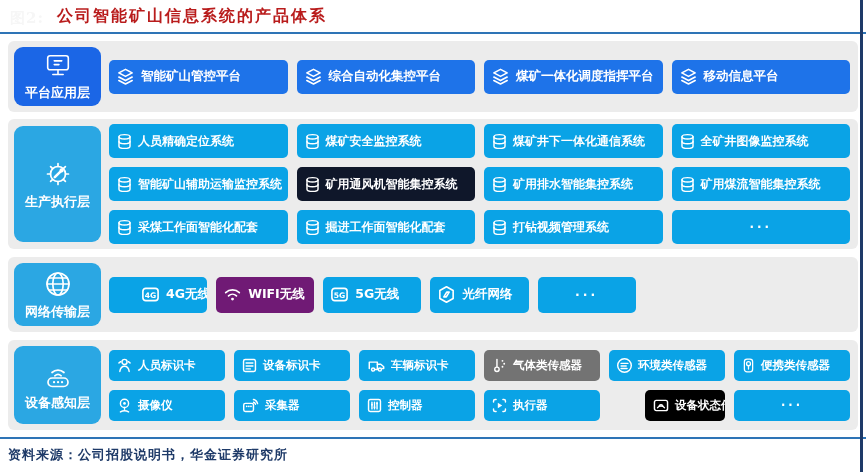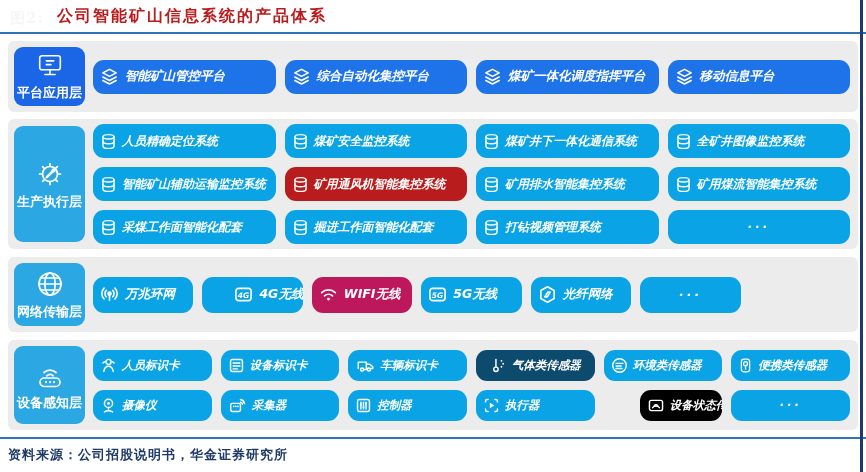--- a/index.html
+++ b/index.html
@@ -27,36 +27,35 @@
   }
   .band{
     position:absolute;left:8px;width:850px;background:#ECECEC;border-radius:6px;
     display:flex;align-items:center;box-sizing:border-box;
   }
   .band1{top:41px;height:71px;}
   .band2{top:119px;height:130px;}
   .band3{top:257px;height:75px;}
   .band4{top:340px;height:90px;}
   .label-box{
-    flex:none;width:71px;margin-left:6px;border-radius:9px;color:#fff;
+    flex:none;width:87px;margin-left:6px;border-radius:9px;color:#fff;
     display:flex;flex-direction:column;align-items:center;justify-content:center;gap:3px;
   }
   .band1 .label-box{height:59px;}
   .band2 .label-box{height:116px;}
   .band3 .label-box{height:63px;}
   .band4 .label-box{height:78px;}
   .ltext{font-size:13px;font-weight:bold;white-space:nowrap;}
   .licon{display:flex;}
   .licon svg{display:block;}
   .grid{flex:1;display:grid;gap:9px;margin:0 8px;}
   .item{
-    height:34px;border-radius:11px;color:#fff;display:flex;align-items:center;
+    height:34px;border-radius:5px;color:#fff;display:flex;align-items:center;
     padding:0 7px;gap:6px;font-size:12.5px;font-weight:bold;box-sizing:border-box;
     overflow:hidden;
-    font-style:italic;
   }
   .band2 .item{font-size:12px;gap:5px;}
   .band3 .item{height:36px;}
   .band4 .item{height:31px;font-size:11.5px;gap:5px;}
   .item .t{white-space:nowrap;}
   .item.ellipsis{justify-content:center;padding:0;}
   .item.ellipsis .t{letter-spacing:3px;text-align:center;}
   .ic{display:flex;flex:none;}
   .ic svg{display:block;}
 </style>
@@ -178,21 +177,21 @@
       <div class="item" style="background: rgb(10, 163, 230);">
         <span class="ic">
           <svg width="17" height="17" viewBox="0 0 20 20" fill="none" stroke="#fff" stroke-width="1.7" stroke-linecap="round" stroke-linejoin="round">
             <ellipse cx="10" cy="4.5" rx="6.5" ry="2.6"></ellipse>
             <path d="M3.5 4.5v11c0 1.45 2.9 2.6 6.5 2.6s6.5-1.15 6.5-2.6v-11"></path>
             <path d="M3.5 10c0 1.45 2.9 2.6 6.5 2.6s6.5-1.15 6.5-2.6"></path>
           </svg>
         </span>
         <span class="t">智能矿山辅助运输监控系统</span>
       </div>
-      <div class="item" style="background: #b91c1c;">
+      <div class="item" style="background: #0f172a;">
         <span class="ic">
           <svg width="17" height="17" viewBox="0 0 20 20" fill="none" stroke="#fff" stroke-width="1.7" stroke-linecap="round" stroke-linejoin="round">
             <ellipse cx="10" cy="4.5" rx="6.5" ry="2.6"></ellipse>
             <path d="M3.5 4.5v11c0 1.45 2.9 2.6 6.5 2.6s6.5-1.15 6.5-2.6v-11"></path>
             <path d="M3.5 10c0 1.45 2.9 2.6 6.5 2.6s6.5-1.15 6.5-2.6"></path>
           </svg>
         </span>
         <span class="t">矿用通风机智能集控系统</span>
       </div>
       <div class="item" style="background: rgb(10, 163, 230);">
@@ -256,41 +255,30 @@
     <span class="licon">
         <svg width="32" height="32" viewBox="0 0 32 32" fill="none" stroke="#fff" stroke-width="1.7" stroke-linecap="round" stroke-linejoin="round">
           <circle cx="16" cy="16" r="11"></circle>
           <ellipse cx="16" cy="16" rx="5.2" ry="11"></ellipse>
           <path d="M5 16h22M7 10h18M7 22h18"></path>
         </svg>
       </span>
     <span class="ltext">网络传输层</span>
   </div>
   <div class="grid" style="grid-template-columns: repeat(7, 1fr);">
-      <div class="item" style="background: rgb(10, 163, 230);">
-        <span class="ic">
-          <svg width="19" height="19" viewBox="0 0 20 20" fill="none" stroke="#fff" stroke-width="1.7" stroke-linecap="round" stroke-linejoin="round">
-            <circle cx="10" cy="9" r="1.6" fill="#fff"></circle>
-            <path d="M10 10.8V16"></path>
-            <path d="M6.6 12.4a4.8 4.8 0 0 1 0-6.8M13.4 5.6a4.8 4.8 0 0 1 0 6.8"></path>
-            <path d="M4.3 14.7a8 8 0 0 1 0-11.4M15.7 3.3a8 8 0 0 1 0 11.4"></path>
-          </svg>
-        </span>
-        <span class="t">万兆环网</span>
-      </div>
       <div class="item" style="background: rgb(10, 163, 230); padding-left: 32px;">
         <span class="ic">
           <svg width="19" height="19" viewBox="0 0 20 20" fill="none" stroke="#fff" stroke-width="1.7" stroke-linecap="round" stroke-linejoin="round">
             <rect x="2" y="3.5" width="16" height="13" rx="3"></rect>
             <text x="10" y="13.4" text-anchor="middle" font-size="8" font-weight="bold" fill="#fff" stroke="none" font-family="DejaVu Sans,sans-serif">4G</text>
           </svg>
         </span>
         <span class="t">4G无线</span>
       </div>
-      <div class="item" style="background: #be185d;">
+      <div class="item" style="background: #701a75;">
         <span class="ic">
           <svg width="19" height="19" viewBox="0 0 20 20" fill="none" stroke="#fff" stroke-width="1.7" stroke-linecap="round" stroke-linejoin="round">
             <path d="M2.8 8a10.5 10.5 0 0 1 14.4 0"></path>
             <path d="M5.8 11.4a6.2 6.2 0 0 1 8.4 0"></path>
             <circle cx="10" cy="14.8" r="1.5" fill="#fff" stroke="none"></circle>
           </svg>
         </span>
         <span class="t">WIFI无线</span>
       </div>
       <div class="item" style="background: rgb(10, 163, 230);">
@@ -354,21 +342,21 @@
           <svg width="19" height="17" viewBox="0 0 22 20" fill="none" stroke="#fff" stroke-width="1.7" stroke-linecap="round" stroke-linejoin="round">
             <path d="M2.5 13.5V6h9.5v7.5"></path>
             <path d="M12 8.5h4l3.5 3v2h-2"></path>
             <circle cx="7" cy="14.8" r="1.8"></circle>
             <circle cx="15" cy="14.8" r="1.8"></circle>
             <path d="M9 14.8h4"></path>
           </svg>
         </span>
         <span class="t">车辆标识卡</span>
       </div>
-      <div class="item" style="background: #0c4a6e; justify-content: center;">
+      <div class="item" style="background: #737373;">
         <span class="ic">
           <svg width="17" height="17" viewBox="0 0 20 20" fill="none" stroke="#fff" stroke-width="1.7" stroke-linecap="round" stroke-linejoin="round">
             <path d="M7 3v8.5"></path>
             <circle cx="7" cy="14.5" r="2.6"></circle>
             <circle cx="13.5" cy="4.5" r="1.1" fill="#fff" stroke="none"></circle>
             <circle cx="15.5" cy="8" r="1.1" fill="#fff" stroke="none"></circle>
             <circle cx="13.5" cy="11.5" r="1.1" fill="#fff" stroke="none"></circle>
           </svg>
         </span>
         <span class="t">气体类传感器</span>

